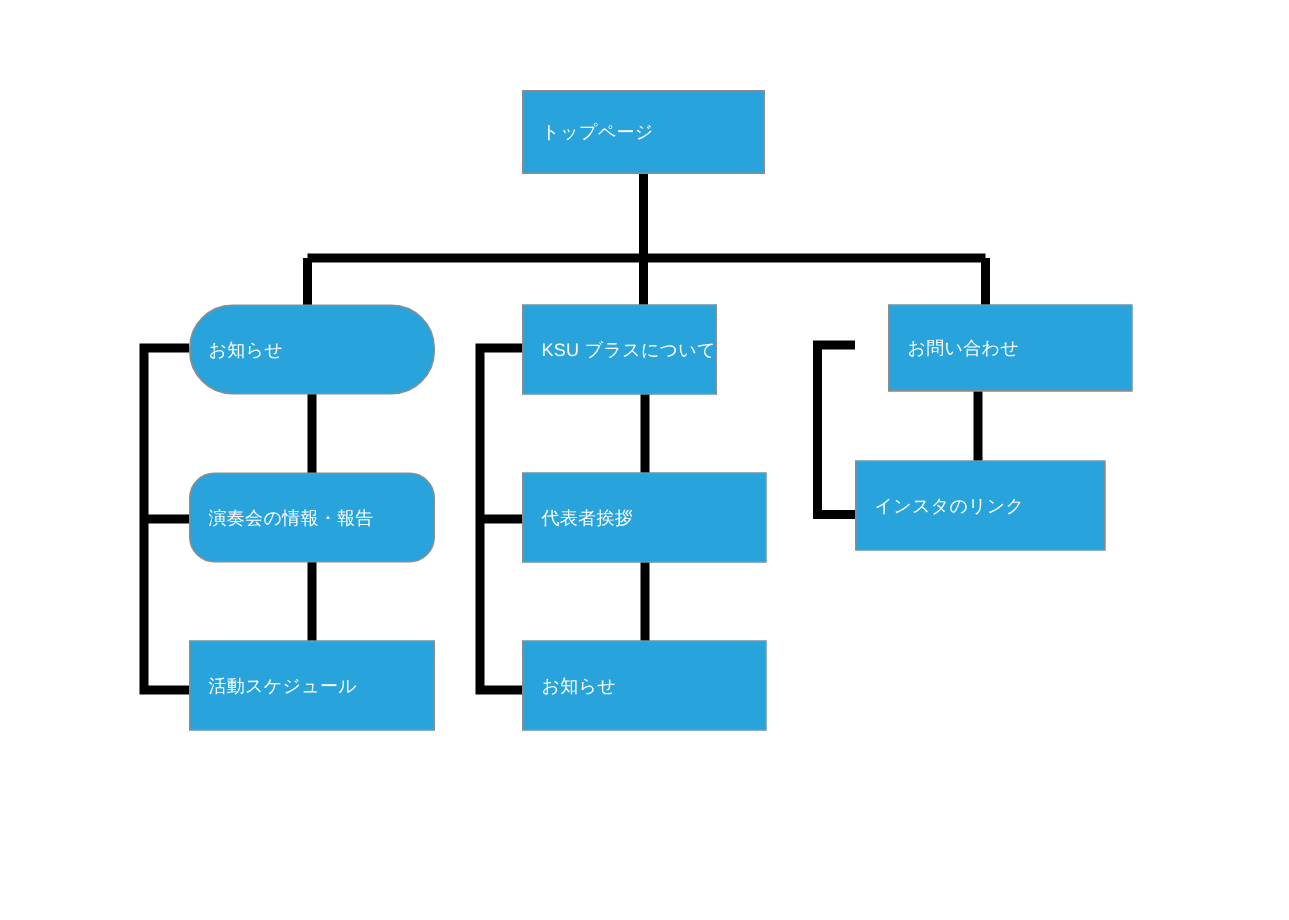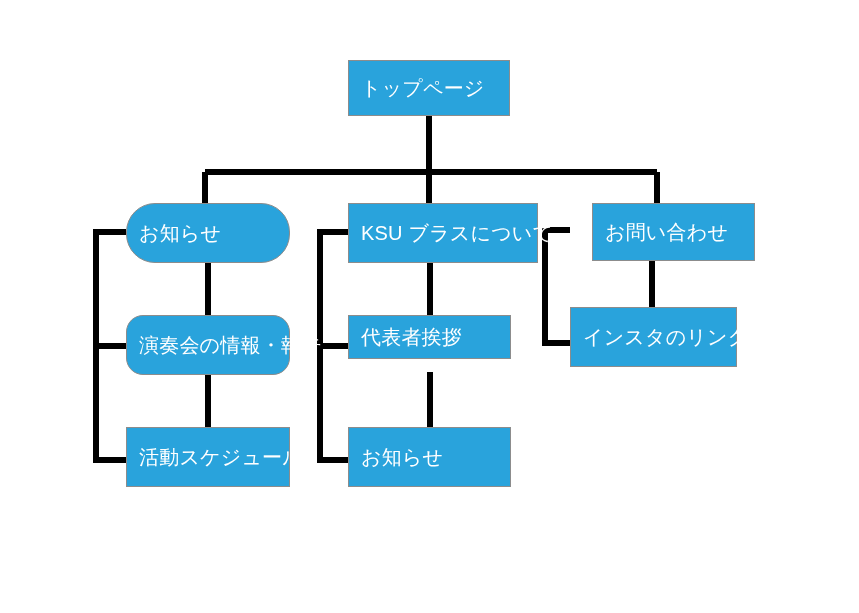--- a/index.html
+++ b/index.html
@@ -30,21 +30,21 @@
     position: absolute;
     box-sizing: border-box;
     background: #29a3dc;
     border: 1px solid #8c8c8c;
     display: flex;
     align-items: center;
     z-index: 5;
   }
   .node-label {
     color: #ffffff;
-    font-size: 20px;
+    font-size: 12px;
     line-height: 1.25;
     padding-left: 12px;
     white-space: nowrap;
     letter-spacing: 0.2px;
   }
 </style>
 </head>
 <body>
 
 <div id="canvas">
@@ -79,33 +79,33 @@
   </svg>
 
   <div class="node" style="left:348px; top:60px; width:162px; height:56px;">
     <span class="node-label">トップページ</span>
   </div>
 
   <div class="node" style="left:126px; top:203px; width:164px; height:60px;border-radius:29px;">
     <span class="node-label">お知らせ</span>
   </div>
 
-  <div class="node" style="left:348px; top:203px; width:190px; height:60px;">
+  <div class="node" style="left:348px; top:203px; width:130px; height:60px;">
     <span class="node-label">KSU ブラスについて</span>
   </div>
 
   <div class="node" style="left:570px; top:203px; width:163px; height:58px;margin-left:22px;">
     <span class="node-label">お問い合わせ</span>
   </div>
 
   <div class="node" style="left:126px; top:315px; width:164px; height:60px;border-radius:17px;">
     <span class="node-label">演奏会の情報・報告</span>
   </div>
 
-  <div class="node" style="left:348px; top:315px; width:163px; height:44px;">
+  <div class="node" style="left:348px; top:315px; width:163px; height:60px;">
     <span class="node-label">代表者挨拶</span>
   </div>
 
   <div class="node" style="left:570px; top:307px; width:167px; height:60px;">
     <span class="node-label">インスタのリンク</span>
   </div>
 
   <div class="node" style="left:126px; top:427px; width:164px; height:60px;">
     <span class="node-label">活動スケジュール</span>
   </div>

